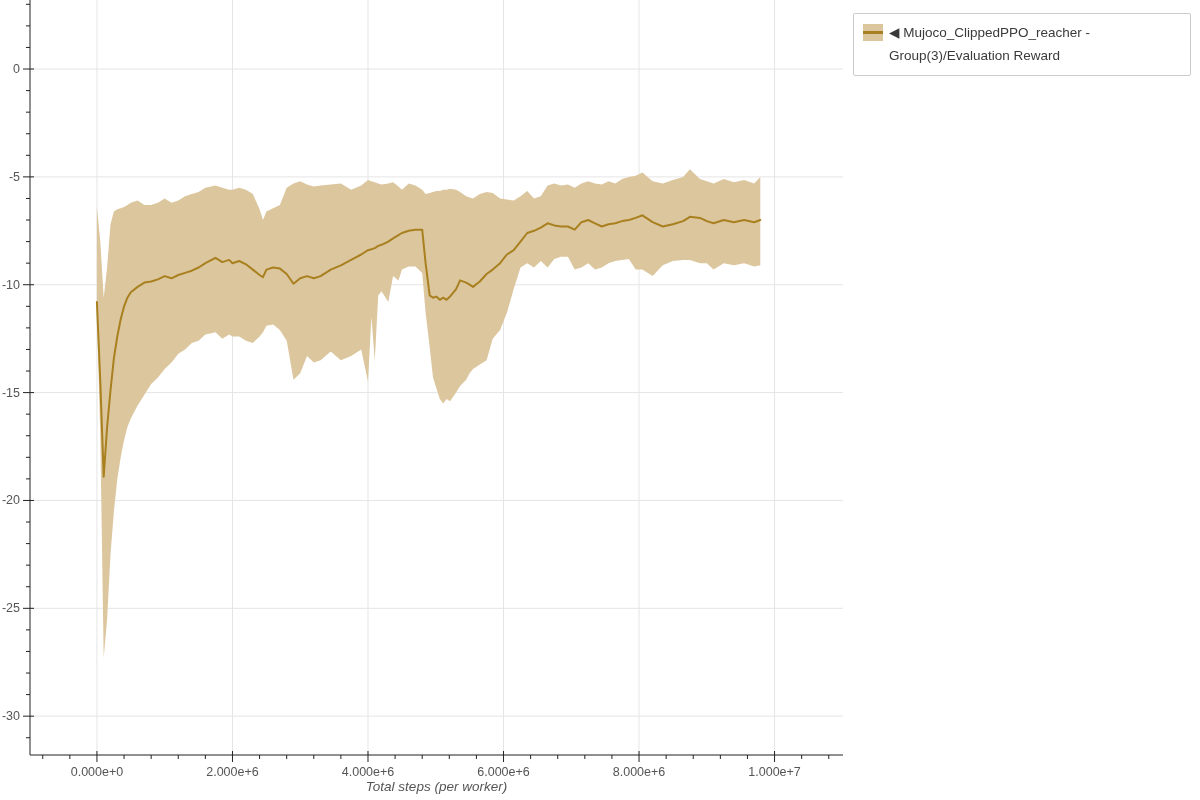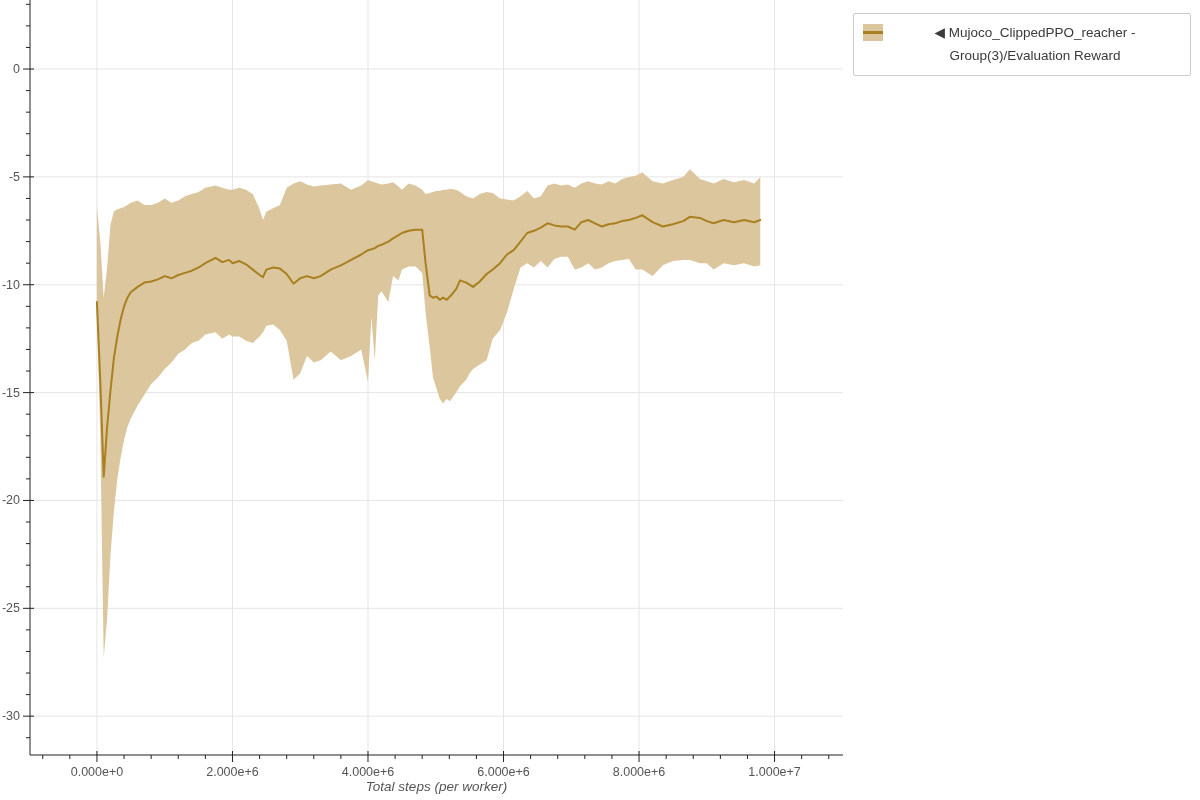--- a/index.html
+++ b/index.html
@@ -28,21 +28,21 @@
     background: #dcc69e;
   }
   .legend-swatch .swatch-line {
     position: absolute;
     left: 0; right: 0;
     top: 50%;
     height: 3px;
     margin-top: -2px;
     background: #a9801f;
   }
-  .legend-label { display: block; margin-left: 26px; text-align: center; }
+  .legend-label { display: block; margin-left: 26px; }
 </style>
 </head>
 <body>
 
 <div class="stage">
   <svg id="plot" width="1200" height="800" viewBox="0 0 1200 800">
     <g id="g-grid">
         <line x1="96.94815802633772" x2="96.94815802633772" y1="0" y2="755" stroke="#e5e5e5" stroke-width="1"></line>
         <line x1="232.47074512418737" x2="232.47074512418737" y1="0" y2="755" stroke="#e5e5e5" stroke-width="1"></line>
         <line x1="367.993332222037" x2="367.993332222037" y1="0" y2="755" stroke="#e5e5e5" stroke-width="1"></line>

